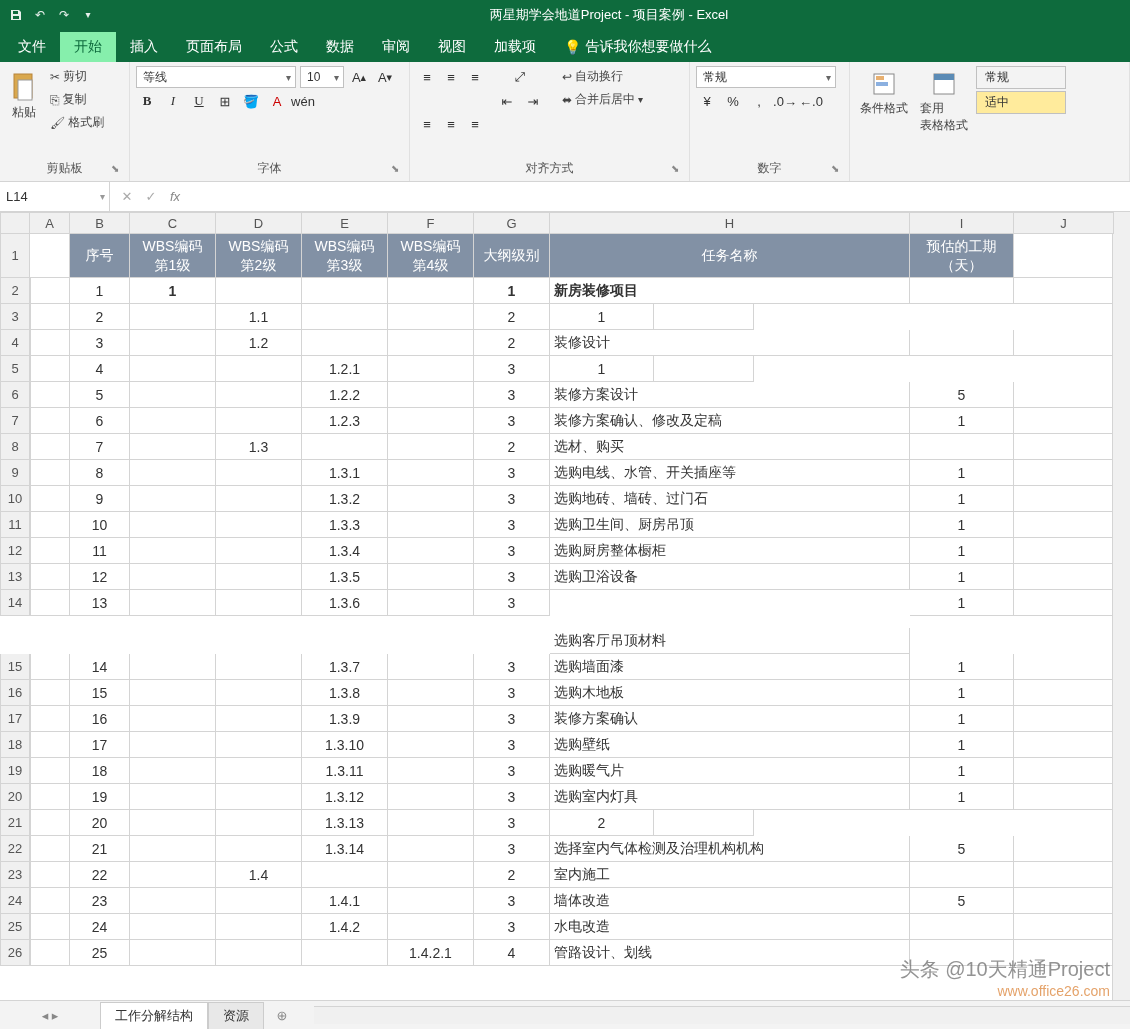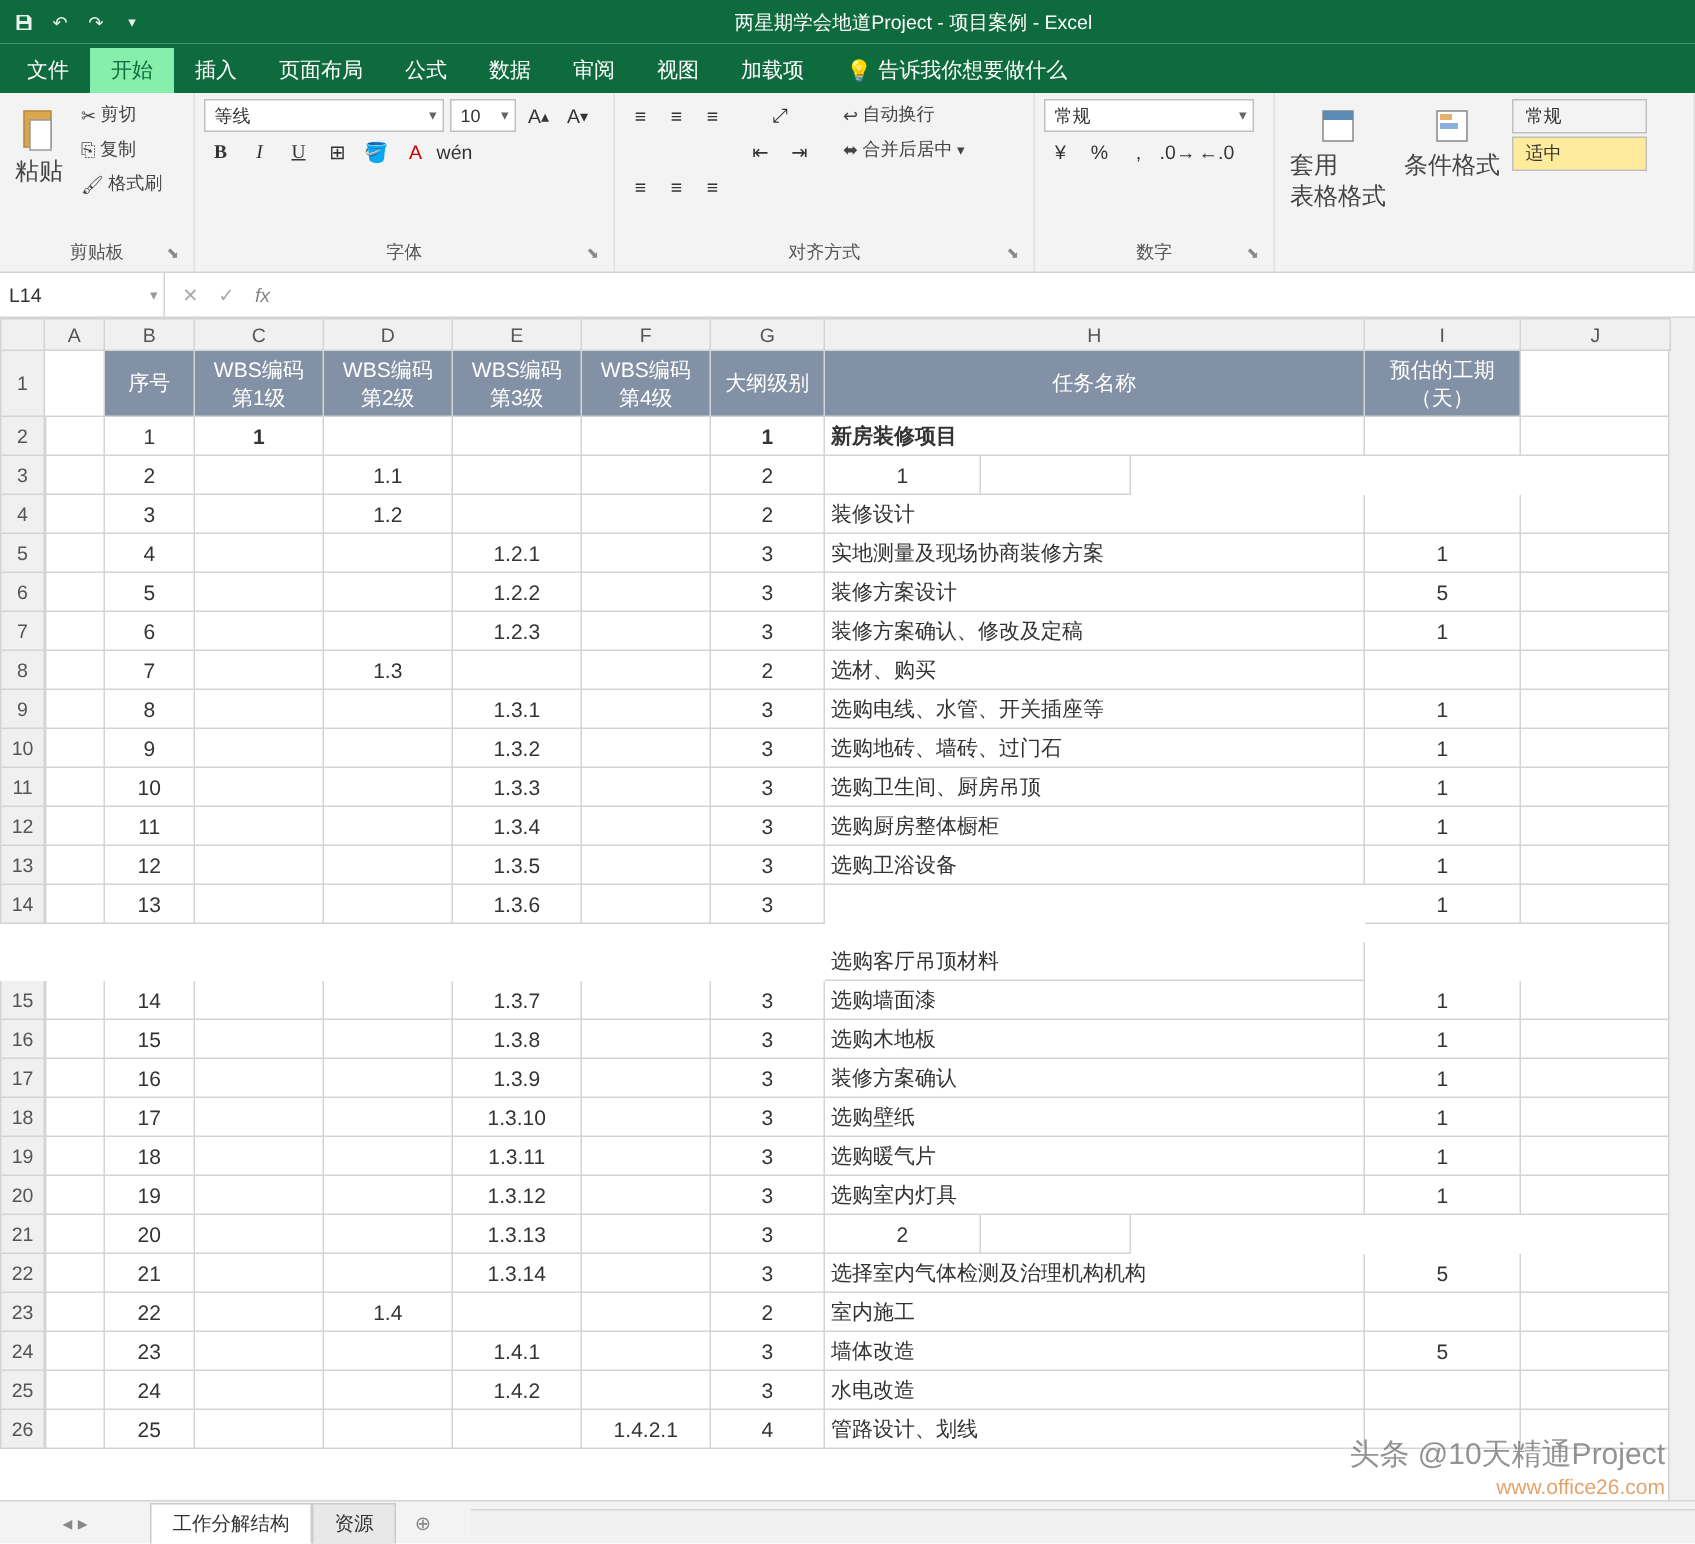--- a/index.html
+++ b/index.html
@@ -12,21 +12,21 @@
   
   .tabs { background: #0e6b3d; height: 33px; display: flex; align-items: flex-end; padding: 0 4px; }
   .tab { padding: 6px 14px; color: #fff; font-size: 14px; cursor: pointer; }
   .tab.active { background: #86efac; color: #0e6b3d; }
   
   .ribbon { background: #f3f3f3; height: 120px; border-bottom: 1px solid #d4d4d4; display: flex; }
   .ribbon-group { border-right: 1px solid #e0e0e0; padding: 4px 6px 2px; display: flex; flex-direction: column; position: relative; }
   .ribbon-group-label { text-align: center; font-size: 12px; color: #555; padding: 2px 0; }
   .ribbon-body { flex: 1; display: flex; gap: 4px; }
   .ribbon-btn { padding: 2px 4px; font-size: 12px; color: #444; display: flex; align-items: center; gap: 3px; cursor: pointer; }
-  .ribbon-big-btn { display: flex; flex-direction: column; align-items: center; gap: 2px; font-size: 16px; color: #444; padding: 4px; }
+  .ribbon-big-btn { display: flex; flex-direction: column; align-items: center; gap: 2px; font-size: 12px; color: #444; padding: 4px; }
   .ribbon-col { display: flex; flex-direction: column; gap: 2px; }
   .ribbon-row { display: flex; gap: 4px; align-items: center; }
   
   .combo { background: #fff; border: 1px solid #c0c0c0; height: 22px; display: flex; align-items: center; padding: 0 4px 0 6px; font-size: 12px; }
   .combo .dd { margin-left: auto; font-size: 10px; color: #666; }
   .icon-btn { width: 22px; height: 22px; display: flex; align-items: center; justify-content: center; border: 1px solid transparent; cursor: pointer; }
   .bold { font-weight: bold; font-family: "Times New Roman"; }
   .italic { font-style: italic; font-family: "Times New Roman"; }
   .underline { text-decoration: underline; font-family: "Times New Roman"; }
   .dialog-launcher { position: absolute; right: 4px; bottom: 4px; width: 14px; height: 14px; font-size: 10px; color: #888; }
@@ -204,32 +204,32 @@
     </div>
     <div class="ribbon-group-label">数字</div>
     <div class="dialog-launcher">⬊</div>
   </div>
 
   <div class="ribbon-group" style="flex:1;">
     <div class="ribbon-body">
       <div class="ribbon-big-btn">
         <svg width="28" height="28">
             <rect x="4" y="4" width="20" height="20" fill="#fff" stroke="#888"></rect>
+            <rect x="6" y="6" width="8" height="4" fill="#e8b070"></rect>
+            <rect x="6" y="12" width="12" height="4" fill="#8bb0e0"></rect>
+          </svg>
+        <span>条件格式</span>
+      </div>
+      <div class="ribbon-big-btn">
+        <svg width="28" height="28">
+            <rect x="4" y="4" width="20" height="20" fill="#fff" stroke="#888"></rect>
             <rect x="4" y="4" width="20" height="6" fill="#5b8bb5"></rect>
           </svg>
         <span style="white-space:pre;">套用
 表格格式</span>
-      </div>
-      <div class="ribbon-big-btn">
-        <svg width="28" height="28">
-            <rect x="4" y="4" width="20" height="20" fill="#fff" stroke="#888"></rect>
-            <rect x="6" y="6" width="8" height="4" fill="#e8b070"></rect>
-            <rect x="6" y="12" width="12" height="4" fill="#8bb0e0"></rect>
-          </svg>
-        <span>条件格式</span>
       </div>
       <div class="styles-box">
         <div class="style-chip">常规</div>
         <div class="style-chip" style="background:#ffeb9c;">适中</div>
       </div>
     </div>
   </div>
 </div>
 
 <div class="namebox-row">
@@ -320,21 +320,20 @@
       </div>
       <div class="row-container data-row">
         <div class="row-h" style="height:26px;">5</div>
         <div class="cell" style="width: 40px; height: 26px; border-left: 1px solid rgb(212, 212, 212);"></div>
         <div class="cell center" style="width: 60px; height: 26px;">4</div>
         <div class="cell center" style="width: 86px; height: 26px;"></div>
         <div class="cell center" style="width: 86px; height: 26px;"></div>
         <div class="cell center" style="width: 86px; height: 26px;">1.2.1</div>
         <div class="cell center" style="width: 86px; height: 26px;"></div>
         <div class="cell center" style="width: 76px; height: 26px;">3</div>
-        <div class="cell" style="width: 360px; height: 26px;">实地测量及现场协商装修方案</div>
         <div class="cell center" style="width: 104px; height: 26px;">1</div>
         <div class="cell" style="width: 100px; height: 26px;"></div>
       </div>
       <div class="row-container data-row">
         <div class="row-h" style="height:26px;">6</div>
         <div class="cell" style="width: 40px; height: 26px; border-left: 1px solid rgb(212, 212, 212);"></div>
         <div class="cell center" style="width: 60px; height: 26px;">5</div>
         <div class="cell center" style="width: 86px; height: 26px;"></div>
         <div class="cell center" style="width: 86px; height: 26px;"></div>
         <div class="cell center" style="width: 86px; height: 26px;">1.2.2</div>

